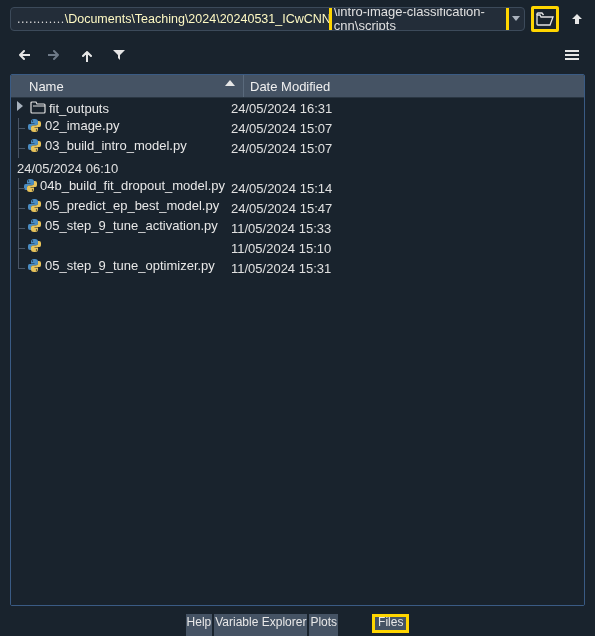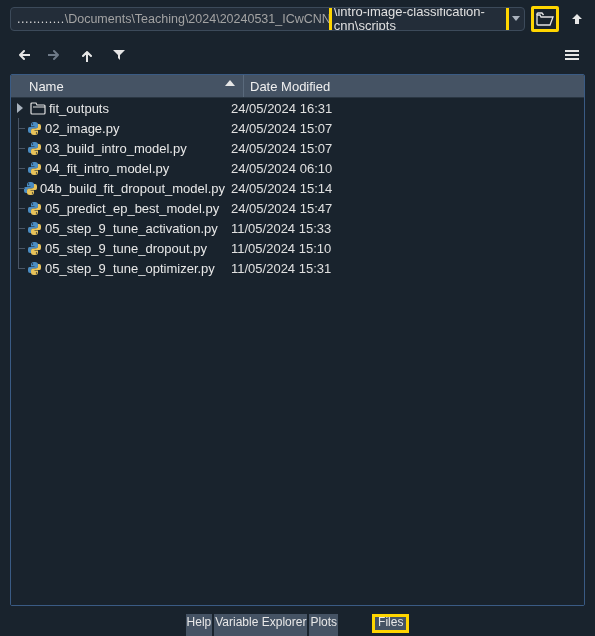--- a/index.html
+++ b/index.html
@@ -41,21 +41,21 @@
     overflow: hidden;
     position: relative;
   }
   .path-prefix {
     color: #d8d8d8;
     white-space: nowrap;
     font-size: 12.5px;
     letter-spacing: 0.5px;
   }
   .path-text {
-    color: #a3a3a3;
+    color: #fef9c3;
     white-space: nowrap;
     font-size: 12.5px;
   }
   .path-highlight-segment {
     border: 3px solid #ffd500;
     padding: 1px 2px;
     margin-left: -2px;
     display: inline-block;
     line-height: 14px;
   }
@@ -160,21 +160,21 @@
     overflow: auto;
   }
   .row {
     display: flex;
     height: 20px;
     align-items: center;
   }
   .cell-name {
     width: 214px;
     display: flex;
-    align-items: center;
+    align-items: flex-start;
     white-space: nowrap;
     overflow: visible;
   }
   .cell-date {
     flex: 1;
     padding-left: 6px;
     color: #e0e0e0;
     font-size: 13px;
   }
   .expand {
@@ -363,32 +363,20 @@
                 <circle cx="11" cy="6" r="1.4" fill="#19232d"></circle>
                 <path d="M16 28 Q22 28 22 23 L22 19 L15 19 L15 18 L25 18 Q28 18 28 14 L28 10 Q28 6 24 6 L22 6 L22 11 Q22 15 17 15 L12 15 Q8 15 8 19 L8 23 Q8 28 14 28 Z" fill="#e8c35a"></path>
                 <circle cx="19" cy="24" r="1.4" fill="#19232d"></circle>
               </svg>
             </div>
             <span class="file-label">03_build_intro_model.py</span>
           </div>
           <div class="cell-date">24/05/2024 15:07</div>
         </div>
         <div class="row">
-          <div class="cell-name">
-            <div class="tree-line branch"></div>
-            <div class="file-icon">
-              <svg width="15" height="15" viewBox="0 0 30 30">
-                <path d="M14 2 Q8 2 8 7 L8 11 L15 11 L15 12 L5 12 Q2 12 2 16 L2 20 Q2 24 6 24 L8 24 L8 19 Q8 15 13 15 L18 15 Q22 15 22 11 L22 7 Q22 2 16 2 Z" fill="#4a8cc2"></path>
-                <circle cx="11" cy="6" r="1.4" fill="#19232d"></circle>
-                <path d="M16 28 Q22 28 22 23 L22 19 L15 19 L15 18 L25 18 Q28 18 28 14 L28 10 Q28 6 24 6 L22 6 L22 11 Q22 15 17 15 L12 15 Q8 15 8 19 L8 23 Q8 28 14 28 Z" fill="#e8c35a"></path>
-                <circle cx="19" cy="24" r="1.4" fill="#19232d"></circle>
-              </svg>
-            </div>
-            <span class="file-label">04_fit_intro_model.py</span>
-          </div>
           <div class="cell-date">24/05/2024 06:10</div>
         </div>
         <div class="row">
           <div class="cell-name">
             <div class="tree-line branch"></div>
             <div class="file-icon">
               <svg width="15" height="15" viewBox="0 0 30 30">
                 <path d="M14 2 Q8 2 8 7 L8 11 L15 11 L15 12 L5 12 Q2 12 2 16 L2 20 Q2 24 6 24 L8 24 L8 19 Q8 15 13 15 L18 15 Q22 15 22 11 L22 7 Q22 2 16 2 Z" fill="#4a8cc2"></path>
                 <circle cx="11" cy="6" r="1.4" fill="#19232d"></circle>
                 <path d="M16 28 Q22 28 22 23 L22 19 L15 19 L15 18 L25 18 Q28 18 28 14 L28 10 Q28 6 24 6 L22 6 L22 11 Q22 15 17 15 L12 15 Q8 15 8 19 L8 23 Q8 28 14 28 Z" fill="#e8c35a"></path>
@@ -433,21 +421,20 @@
           <div class="cell-name">
             <div class="tree-line branch"></div>
             <div class="file-icon">
               <svg width="15" height="15" viewBox="0 0 30 30">
                 <path d="M14 2 Q8 2 8 7 L8 11 L15 11 L15 12 L5 12 Q2 12 2 16 L2 20 Q2 24 6 24 L8 24 L8 19 Q8 15 13 15 L18 15 Q22 15 22 11 L22 7 Q22 2 16 2 Z" fill="#4a8cc2"></path>
                 <circle cx="11" cy="6" r="1.4" fill="#19232d"></circle>
                 <path d="M16 28 Q22 28 22 23 L22 19 L15 19 L15 18 L25 18 Q28 18 28 14 L28 10 Q28 6 24 6 L22 6 L22 11 Q22 15 17 15 L12 15 Q8 15 8 19 L8 23 Q8 28 14 28 Z" fill="#e8c35a"></path>
                 <circle cx="19" cy="24" r="1.4" fill="#19232d"></circle>
               </svg>
             </div>
-            <span class="file-label">05_step_9_tune_dropout.py</span>
           </div>
           <div class="cell-date">11/05/2024 15:10</div>
         </div>
         <div class="row">
           <div class="cell-name">
             <div class="tree-line branch last"></div>
             <div class="file-icon">
               <svg width="15" height="15" viewBox="0 0 30 30">
                 <path d="M14 2 Q8 2 8 7 L8 11 L15 11 L15 12 L5 12 Q2 12 2 16 L2 20 Q2 24 6 24 L8 24 L8 19 Q8 15 13 15 L18 15 Q22 15 22 11 L22 7 Q22 2 16 2 Z" fill="#4a8cc2"></path>
                 <circle cx="11" cy="6" r="1.4" fill="#19232d"></circle>

